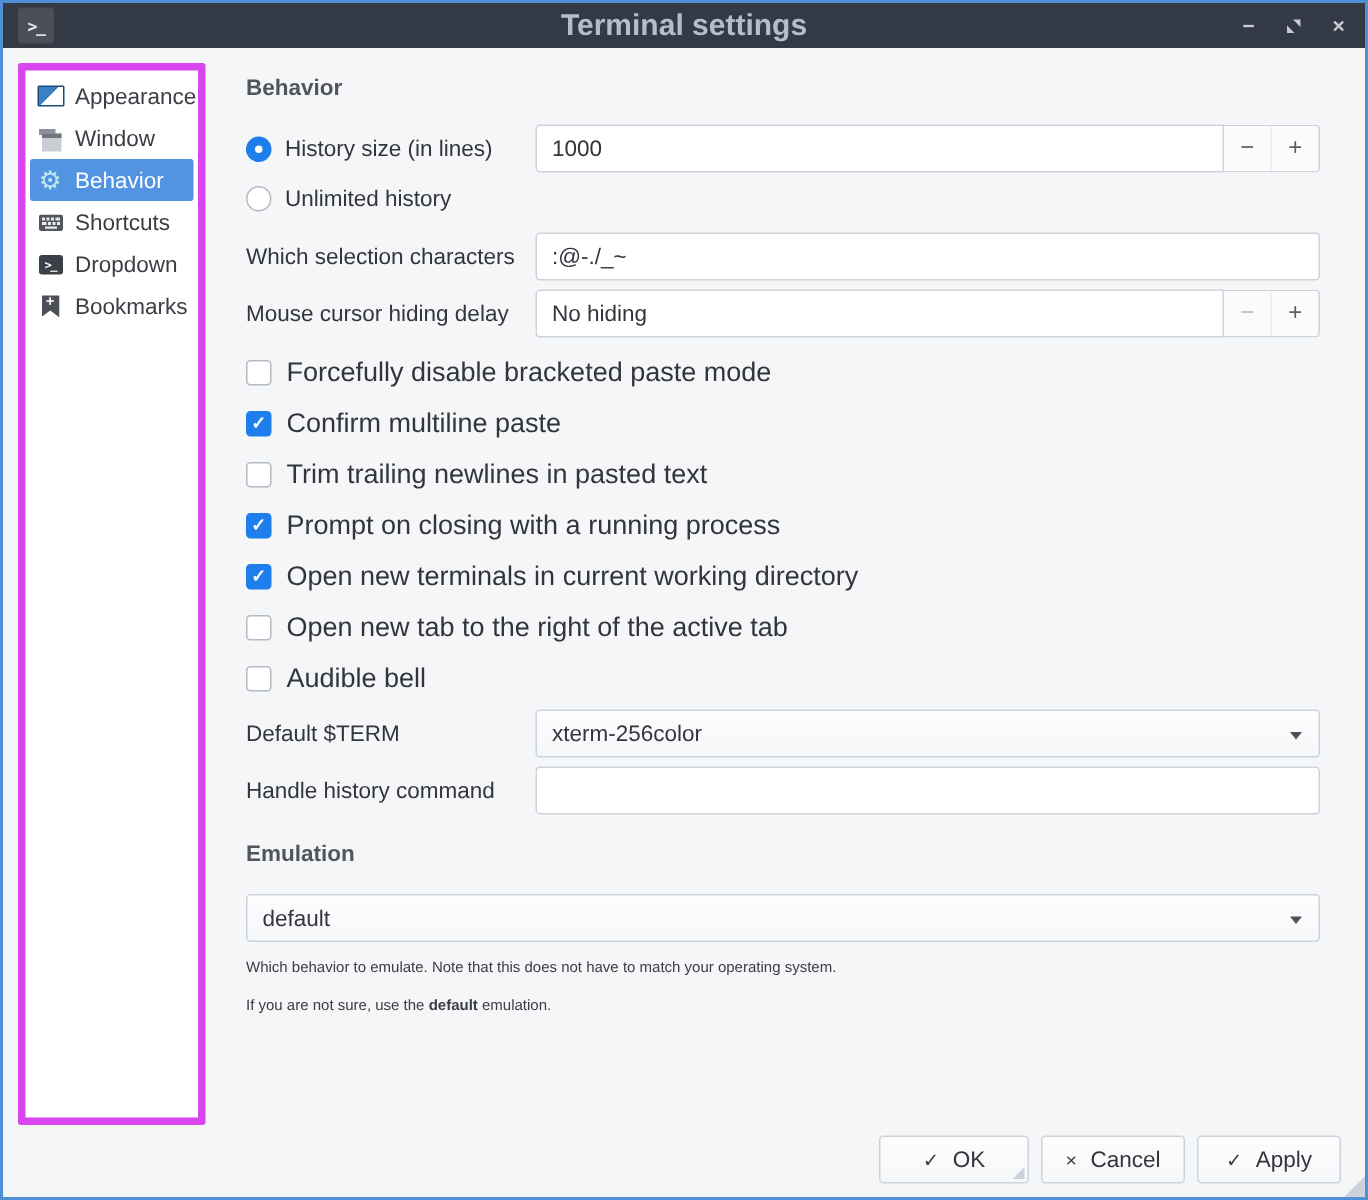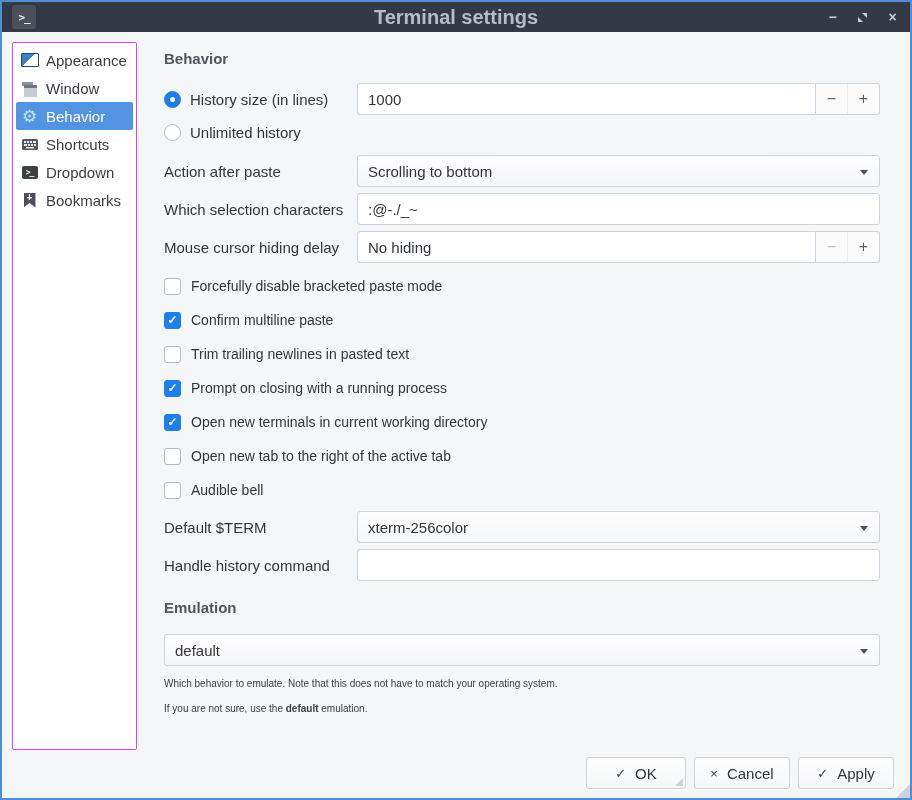--- a/index.html
+++ b/index.html
@@ -14,21 +14,21 @@
     position:absolute;left:10px;top:3px;width:24px;height:24px;background:#4b5058;border-radius:3px;
     color:#e9ebee;font-family:"DejaVu Sans Mono",monospace;font-size:11px;font-weight:bold;
     display:flex;align-items:center;justify-content:center;letter-spacing:-1px;
   }
   .title{color:#b6bdc9;font-weight:bold;font-size:20px;}
   .controls{position:absolute;right:10px;top:0;height:100%;display:flex;align-items:center;gap:15px;}
   .ctrl{color:#c8cdd5;width:15px;height:15px;display:flex;align-items:center;justify-content:center;
         font-size:14px;font-weight:bold;cursor:default;}
   
   .sidebar{position:absolute;left:10px;top:40px;width:125px;height:708px;background:#fff;
-           border:1px solid #d946ef;border-radius:2px;box-sizing:border-box;padding:3px;}
+           border:5px solid #d946ef;border-radius:2px;box-sizing:border-box;padding:3px;}
   .side-item{display:flex;align-items:center;height:28px;gap:7px;padding:0 4px;font-size:15px;color:#3a3d43;border-radius:2px;}
   .side-item.checked{background:#5294e2;color:#fff;}
   .icon-box{width:19px;height:19px;display:flex;justify-content:center;align-items:center;flex-shrink:0;}
   .appearance-glyph{width:16px;height:12px;border:1px solid #1d4c78;border-radius:1px;
      background:linear-gradient(135deg,#3b82c4 46%,#ffffff 46%);}
   .window-glyph{position:relative;width:15px;height:12px;}
   .window-glyph .back{position:absolute;left:0;top:0;width:11px;height:4px;background:#8b9099;}
   .window-glyph .front{position:absolute;left:2px;top:3px;width:13px;height:9px;background:#c9cdd3;border-top:3px solid #70757e;}
   .behavior-glyph{font-size:17px;line-height:17px;color:#bfe9ec;}
   .dropdown-glyph{width:16px;height:13px;background:#3c4047;border-radius:2px;color:#fff;
@@ -61,21 +61,21 @@
      font-size:15px;color:#32363c;position:relative;}
   .select .arrow{position:absolute;right:11px;top:14px;width:0;height:0;
      border-left:4px solid transparent;border-right:4px solid transparent;border-top:5px solid #4d5157;}
   .check-list{margin:6px 0 4px;}
   .check-row{display:flex;align-items:center;height:34px;}
   .checkbox{width:17px;height:17px;border-radius:3px;box-sizing:border-box;border:1px solid #b4bac4;background:#fff;
      margin-right:10px;flex-shrink:0;display:flex;align-items:center;justify-content:center;}
   .checkbox.checked{background:#1d7eec;border-color:#1d7eec;}
   .checkbox .mark{color:#fff;font-size:12px;font-weight:bold;visibility:hidden;line-height:12px;}
   .checkbox.checked .mark{visibility:visible;}
-  .check-label{font-size:14px;color:#32363c;}
+  .check-label{font-size:18px;color:#32363c;}
   .emulation-block{margin-top:18px;}
   .emulation-block .select{margin-top:2px;}
   .help{font-size:10px;color:#3a3d43;margin-top:12px;}
   .help + .help{margin-top:14px;}
   
   .buttons{position:absolute;right:16px;bottom:9px;display:flex;gap:8px;}
   .btn{min-width:96px;height:32px;box-sizing:border-box;background:linear-gradient(#fdfdfe,#f6f7f8);
      border:1px solid #cdd3dd;border-radius:3px;display:flex;align-items:center;justify-content:center;gap:9px;
      font-size:15px;color:#32363c;position:relative;cursor:default;}
   .btn-ok{min-width:100px;}
@@ -180,27 +180,20 @@
       </div>
     </div>
 
     <div class="row slim">
       <span class="row-label">
         <span class="radio"></span>
         <span>Unlimited history</span>
       </span>
     </div>
 
-    <div class="row">
-      <span class="row-label">Action after paste</span>
-      <div class="select">
-        <span>Scrolling to bottom</span>
-        <span class="arrow"></span>
-      </div>
-    </div>
 
     <div class="row">
       <span class="row-label">Which selection characters</span>
       <input class="text" type="text" value=":@-./_~" style="">
     </div>
 
     <div class="row">
       <span class="row-label">Mouse cursor hiding delay</span>
       <div class="input-group">
         <input class="text" type="text" value="No hiding" style="">

